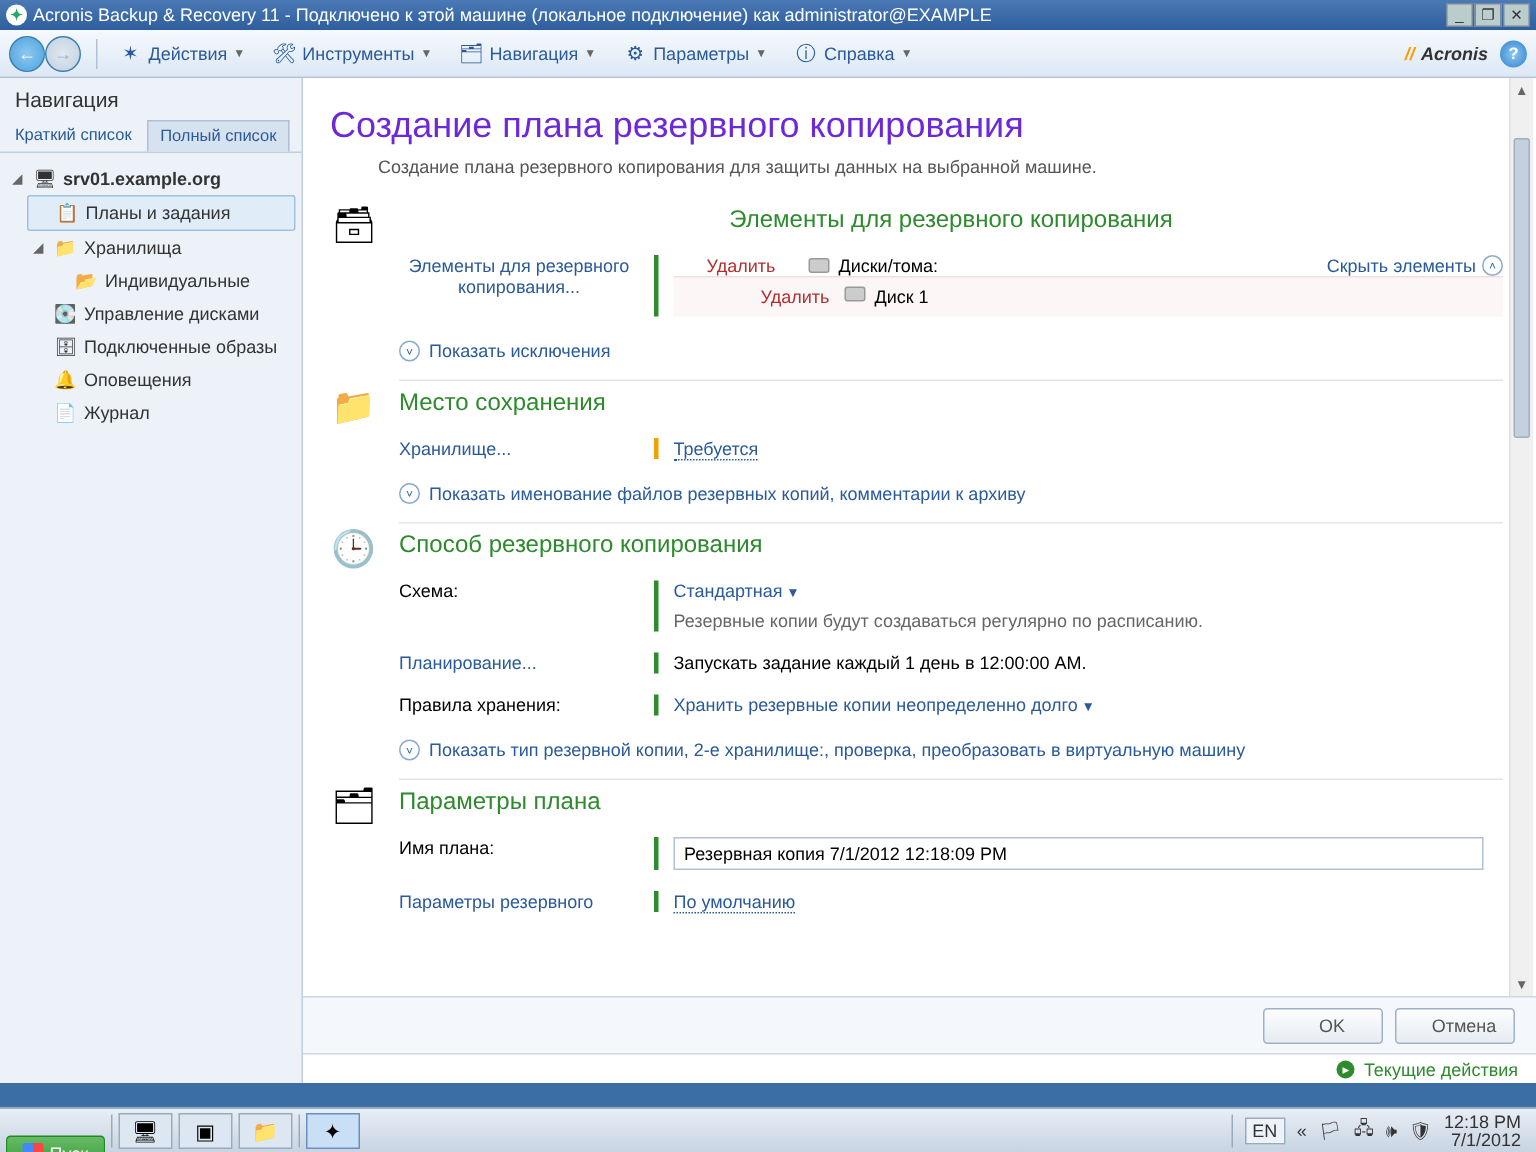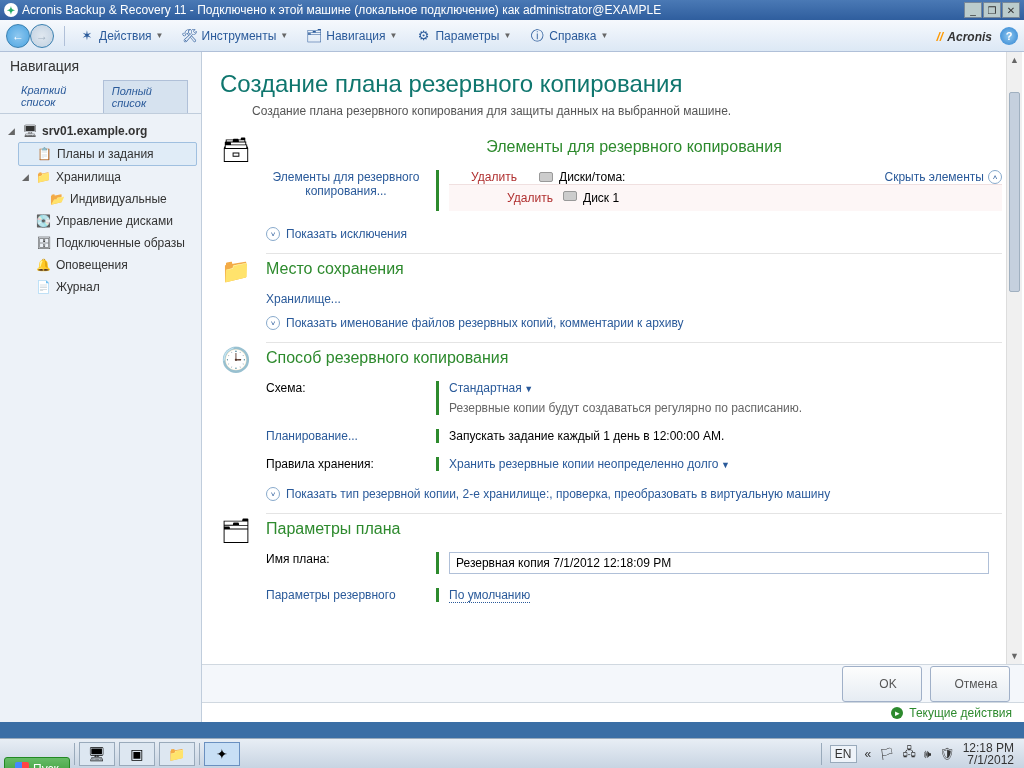--- a/index.html
+++ b/index.html
@@ -18,33 +18,33 @@
 .tb-item { display: flex; align-items: center; gap: 4px; color: #2a5a9a; cursor: pointer; padding: 2px 4px; }
 .tb-item .tb-icon { width: 16px; height: 16px; display:flex; align-items:center; justify-content:center; font-size:13px; }
 .tb-item .caret { font-size: 8px; color: #666; }
 .toolbar .brand { margin-left: auto; display:flex; align-items:center; gap:8px; }
 .brand-logo { font-style: italic; font-weight: bold; color: #333; font-size: 15px; }
 .brand-logo .slashes { color: #f90; }
 .help-btn { width: 18px; height: 18px; border-radius: 50%; background: radial-gradient(#8fc8f0,#2a80d0); color:#fff; display:flex; align-items:center; justify-content:center; font-weight:bold; font-size:11px; cursor:pointer;}
 .body { flex: 1; display: flex; overflow: hidden; }
 .sidebar { width: 202px; background: #edf2f8; border-right: 1px solid #c0cddc; display: flex; flex-direction: column; }
 .sidebar-title { padding: 6px 10px; font-size: 14px; color: #333; }
-.sidebar-tabs { display: flex; border-bottom: 1px solid #c0cddc; padding: 0 13px; gap:2px;font-style:italic;}
+.sidebar-tabs { display: flex; border-bottom: 1px solid #c0cddc; padding: 0 2px; gap:2px;}
 .sidebar-tab { padding: 4px 8px; color: #2a5a9a; cursor: pointer; font-size:11px;}
 .sidebar-tab.active { background: #d6e2ef; border: 1px solid #b0c0d8; border-bottom: none; }
 .tree { padding: 6px 4px; }
 .tree-node { display: flex; align-items: center; gap: 4px; padding: 3px 4px; color: #333; cursor: pointer; font-size:12px;}
 .tree-node.selected { background: #e0ecf7; border: 1px solid #a0c0e0; border-radius: 2px; }
 .tree-node .twisty { width: 10px; font-size: 9px; color: #666; }
 .tree-node .node-icon { width: 16px; height: 16px; display:flex; align-items:center; justify-content:center; font-size:12px;}
 .tree-indent-1 { margin-left: 14px; }
 .tree-indent-2 { margin-left: 28px; }
 .main { flex: 1; display: flex; flex-direction: column; overflow: hidden; background:#fff;}
 .main-scroll { flex: 1; overflow-y: auto; padding: 18px 22px 0 18px; position:relative;}
-.page-title { font-size: 24px; font-weight: normal; color: #0f766e; margin-bottom: 6px; }
+.page-title { font-size: 24px; font-weight: normal; color: #6d28d9; margin-bottom: 6px; }
 .page-subtitle { color: #555; margin-bottom: 14px; margin-left: 32px; }
 .section { display: flex; margin-bottom: 6px; }
 .section-iconcol { width: 46px; padding-top: 2px;}
 .section-iconcol .big-icon { width: 32px; height: 32px; display:flex; align-items:center; justify-content:center; font-size:24px;}
 .section-body { flex: 1; border-top: 1px solid #e4e4e4; }
 .section-body.no-border { border-top: none; text-align: center; }
 .section-heading { color: #2d8a2d; font-size: 16px; padding: 6px 0 10px 0; }
 .row { display: flex; padding: 4px 0; }
 .row .label-col { width: 160px; }
 .row .value-col { flex: 1; padding-left: 10px; }
@@ -56,21 +56,21 @@
 .muted { color: #666; }
 .hide-toggle { float: right; color: #2a5a9a; cursor: pointer; display:flex; align-items:center; gap:4px;}
 .hide-toggle .circ { width:14px; height:14px; border:1px solid #8ac; border-radius:50%; display:flex; align-items:center; justify-content:center; font-size:8px; color:#2a5a9a;}
 .expand-link { display:flex; align-items:center; gap:6px; color:#2a5a9a; cursor:pointer; padding:6px 0;}
 .expand-link .circ { width:14px; height:14px; border:1px solid #8ac; border-radius:50%; display:flex; align-items:center; justify-content:center; font-size:8px; color:#2a5a9a;}
 .disk-icon { display:inline-block; width:14px; height:10px; background:#ccc; border:1px solid #999; border-radius:2px; margin-right:6px; vertical-align:middle;}
 .dropdown-val { color:#2a5a9a; cursor:pointer; }
 .dropdown-val::after { content:" ▼"; font-size:9px; color:#2a5a9a;}
 input.text-field { width: 100%; max-width: 540px; padding: 3px 6px; border: 1px solid #b0c0d8; font-size:12px;}
 .footer-bar { height: 38px; border-top: 1px solid #d0d8e0; background: #f4f7fb; display:flex; align-items:center; justify-content:flex-end; padding: 0 14px; gap:8px;}
-.footer-bar button { min-width: 80px; height: 36px; border: 1px solid #a0b0c8; background: linear-gradient(#fdfdfd,#e6ecf3); border-radius: 3px; cursor:pointer; font-size:12px; color:#555;padding-left:12px;}
+.footer-bar button { min-width: 80px; height: 24px; border: 1px solid #a0b0c8; background: linear-gradient(#fdfdfd,#e6ecf3); border-radius: 3px; cursor:pointer; font-size:12px; color:#555;padding-left:12px;}
 .status-bar { height: 20px; background: #fff; border-top:1px solid #d0d8e0; display:flex; align-items:center; justify-content:flex-end; padding-right:12px; gap:6px; color:#2d8a2d; font-size:12px; cursor:pointer;}
 .status-bar .dot { width:12px; height:12px; border-radius:50%; background:#2d8a2d; color:#fff; display:flex; align-items:center; justify-content:center; font-size:9px;}
 .scrollbar-v { position:absolute; right:2px; top:0; bottom:0; width:16px; background:#f0f0f0; border-left:1px solid #ddd;}
 .scrollbar-v .thumb { position:absolute; left:2px; right:2px; top:40px; height:200px; background:#c5d0de; border:1px solid #a0b0c0; border-radius:2px;}
 .scrollbar-v .arrow { position:absolute; left:0; right:0; height:16px; display:flex; align-items:center; justify-content:center; font-size:9px; color:#666;}
 .scrollbar-v .arrow.up{top:0;} .scrollbar-v .arrow.down{bottom:0;}
 
 .taskbar { position: fixed; left:0; right:0; bottom:0; height:30px; background: linear-gradient(#e8eef5,#c8d4e2); border-top:1px solid #9ab; display:flex; align-items:center; padding:0 4px; gap:4px;}
 .start-btn { height:24px; padding:0 10px; background: linear-gradient(#6b6,#393); border:1px solid #282; border-radius:3px; color:#fff; display:flex; align-items:center; gap:4px; cursor:pointer; font-size:11px;margin-top:30px;}
 .start-btn .flag { width:14px; height:14px; background:conic-gradient(#f44 0 25%, #4a4 0 50%, #fa0 0 75%, #48f 0); border-radius:2px;}
@@ -230,20 +230,25 @@
 
         <div class="section">
           <div class="section-iconcol">
               <div class="big-icon">📁</div>
             </div>
           <div class="section-body">
             <div class="section-heading">Место сохранения</div>
             <div class="row">
               <div class="label-col">
                 <span class="link">Хранилище...</span>
+              </div>
+              <div class="value-col">
+                <div class="accent-bar orange">
+                  <span class="link dotted">Требуется</span>
+                </div>
               </div>
             </div>
             <div class="expand-link">
               <span class="circ">˅</span>
               <span>Показать именование файлов резервных копий, комментарии к архиву</span>
             </div>
           </div>
         </div>
 
         <div class="section">

